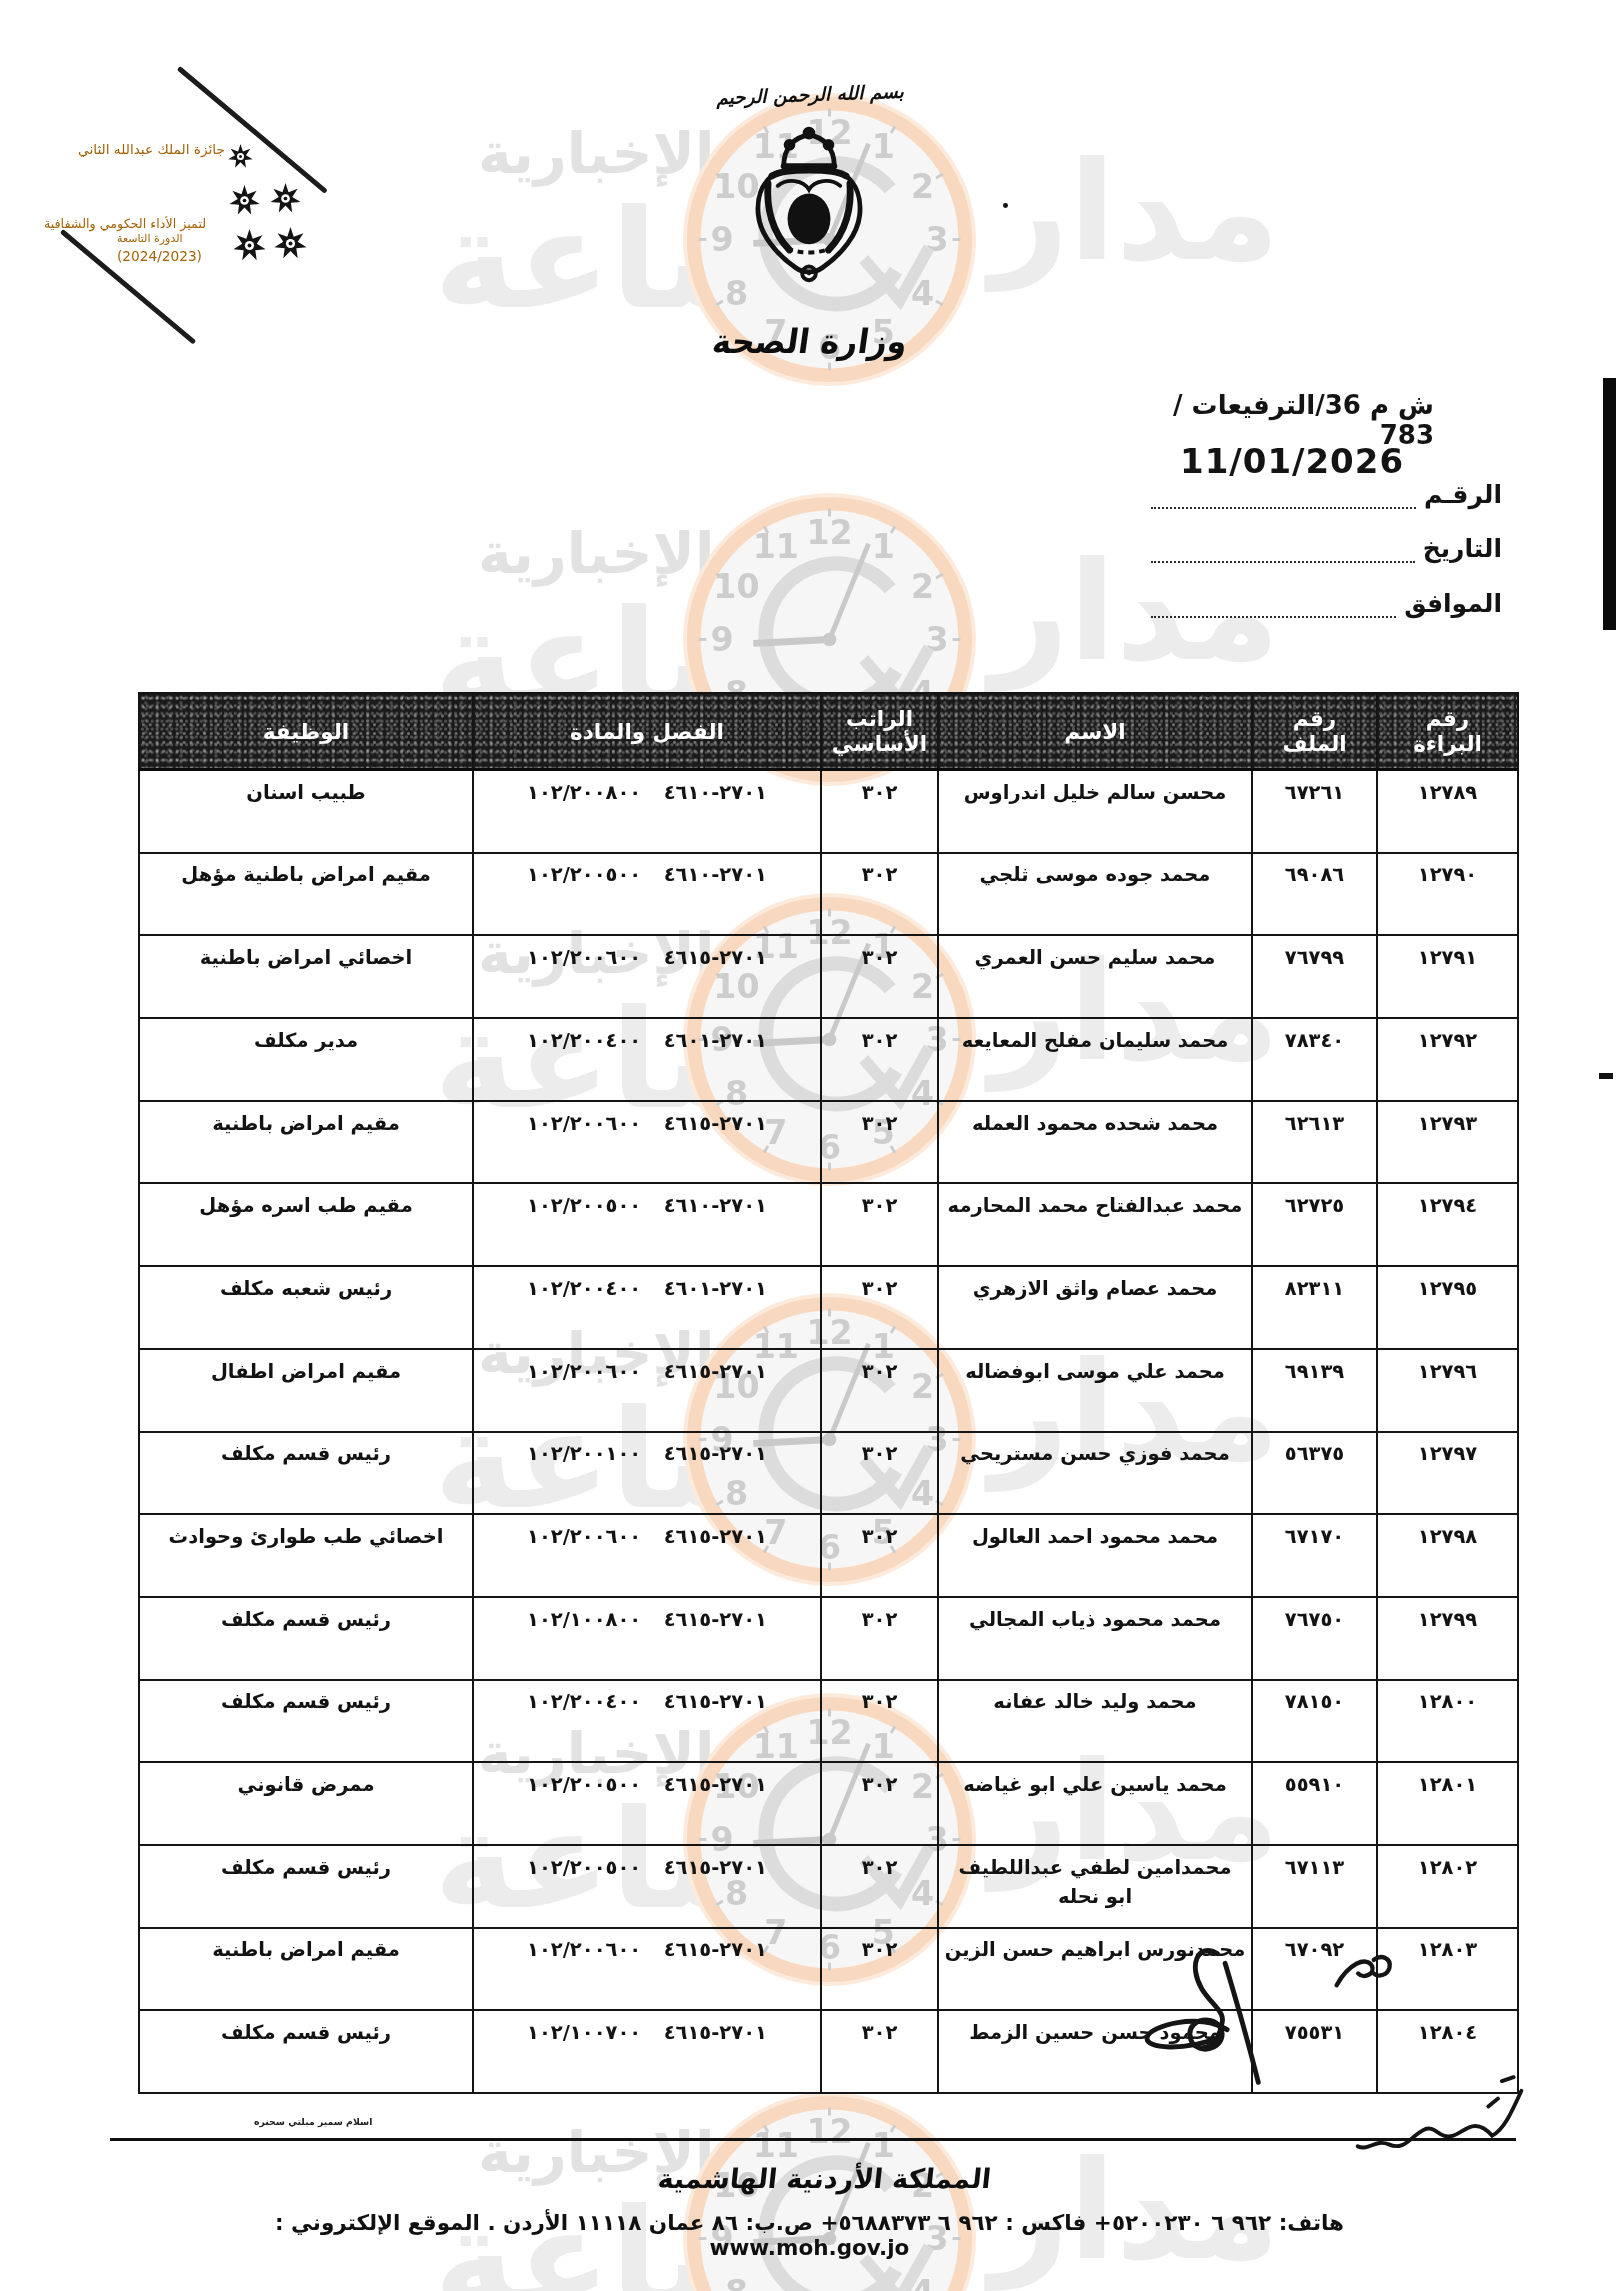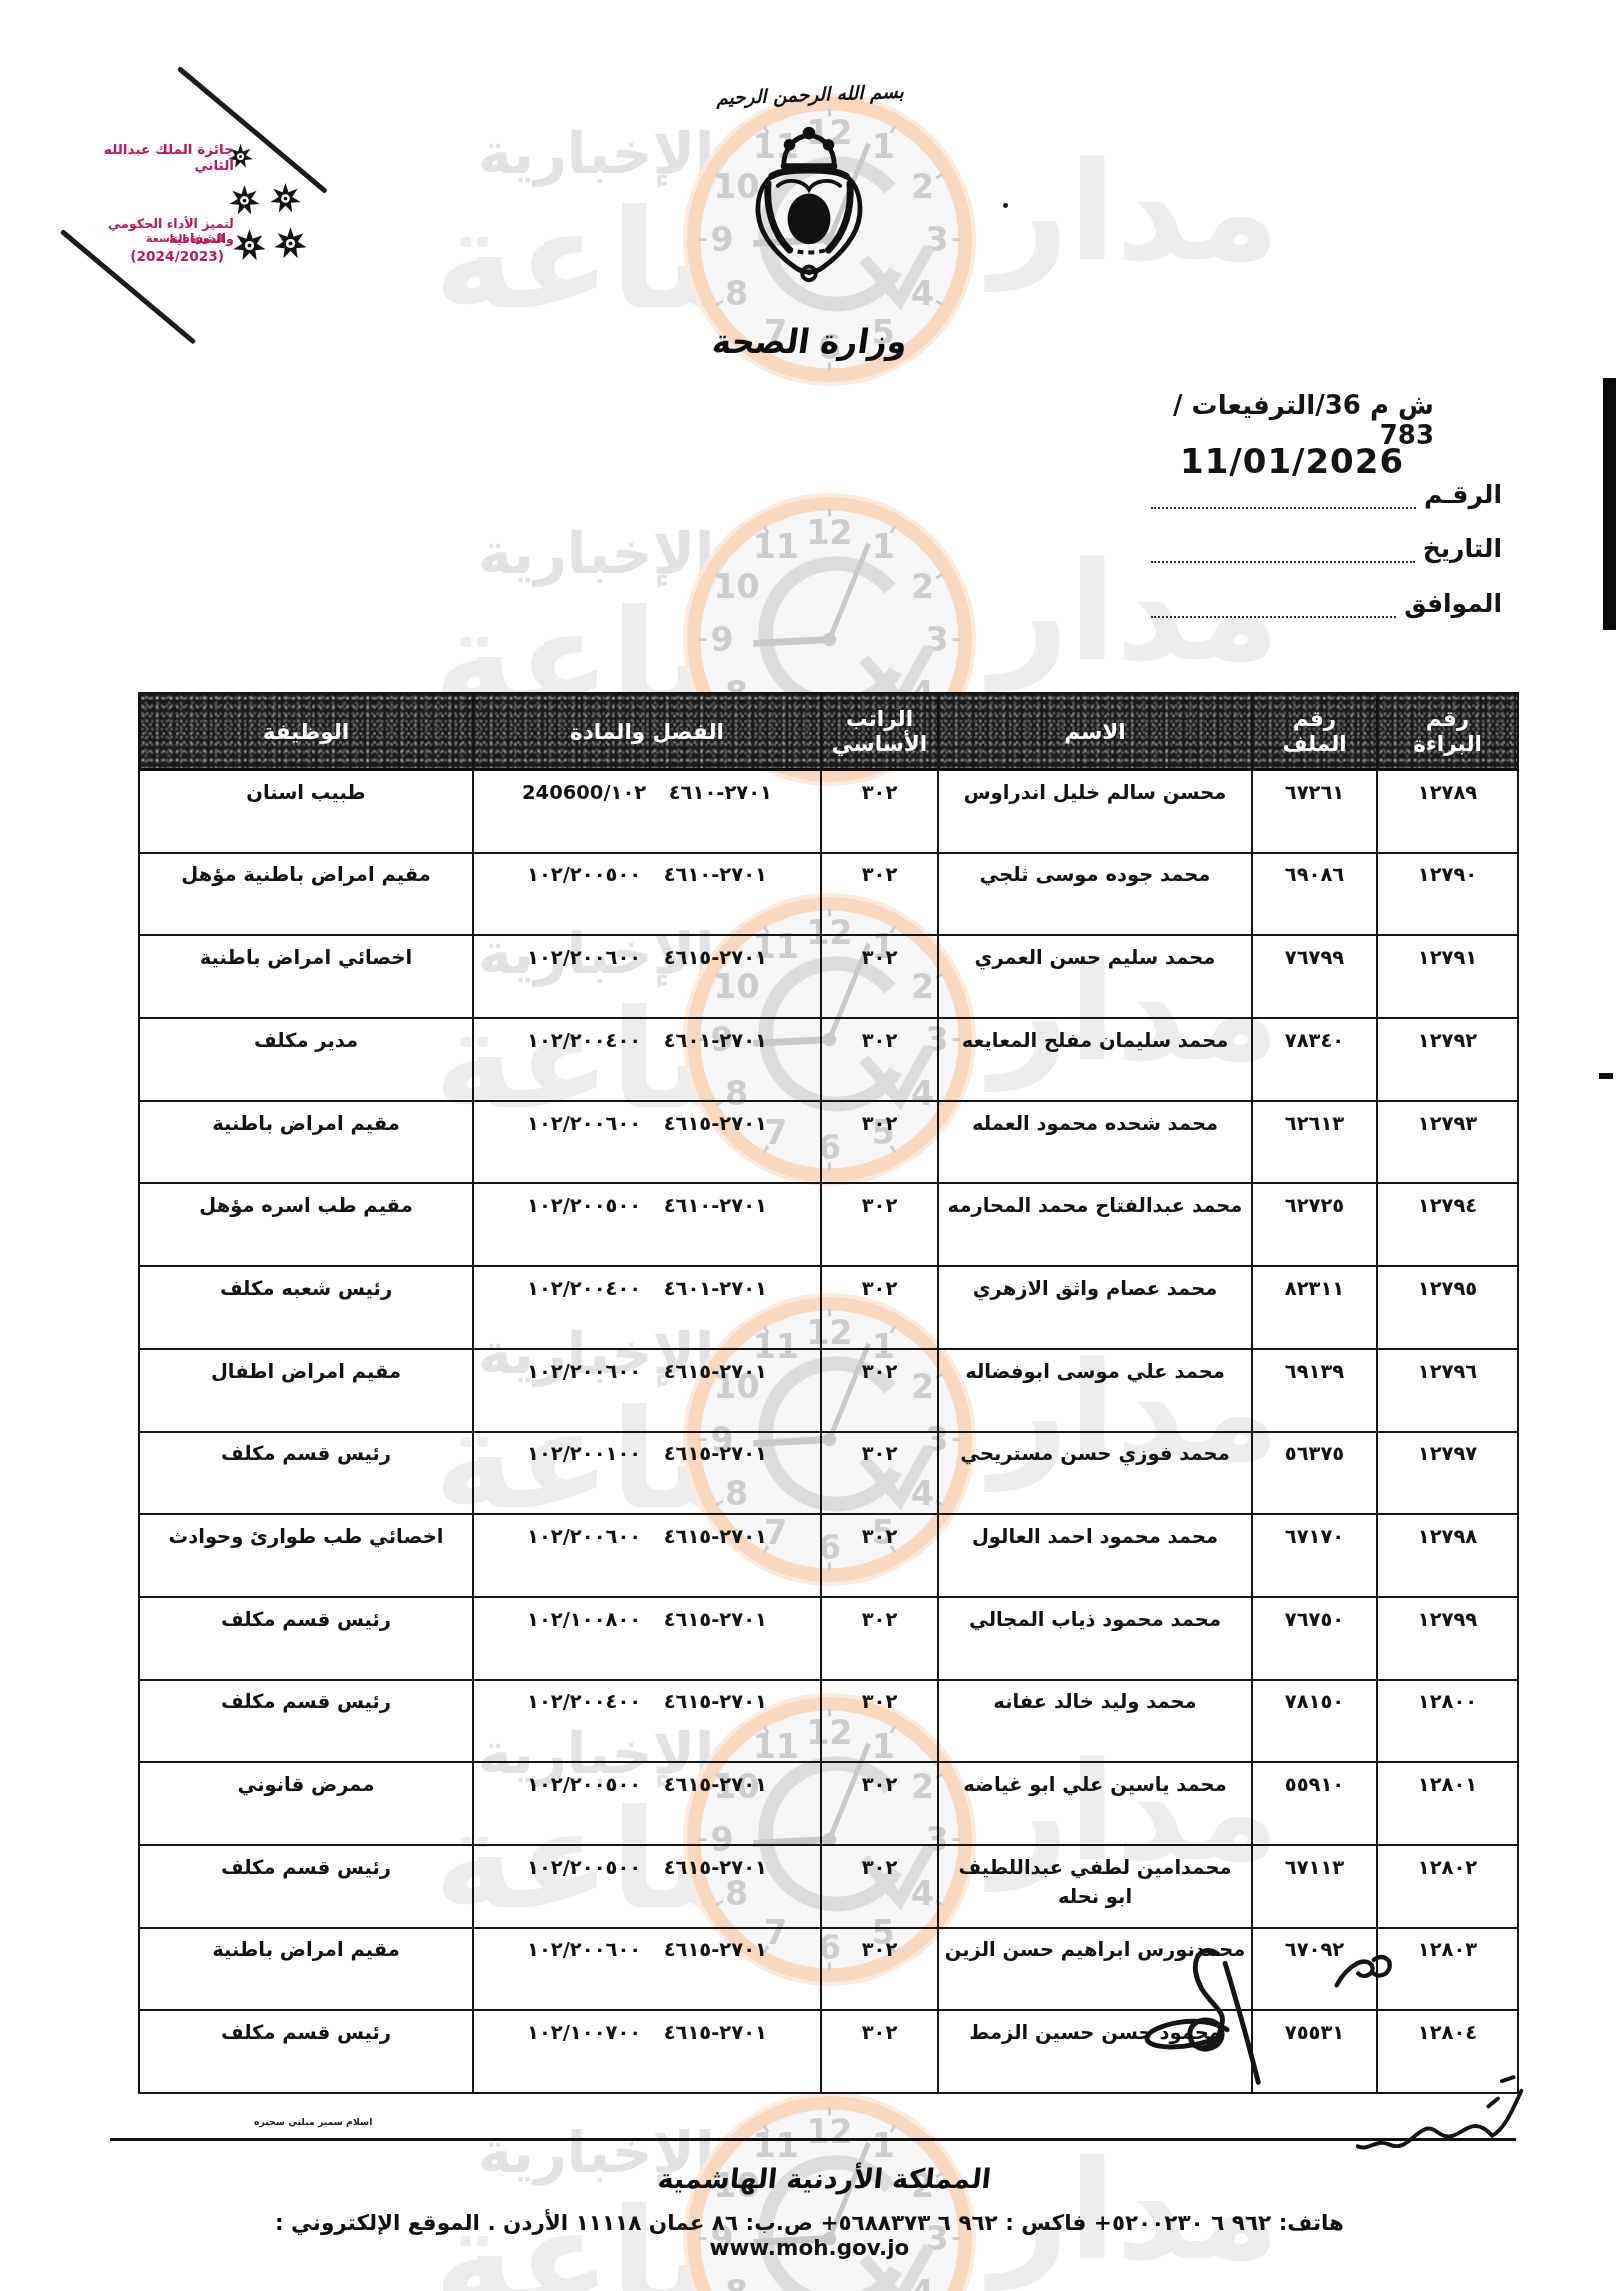--- a/index.html
+++ b/index.html
@@ -13,21 +13,21 @@
   .wm-ikhbariya{position:absolute;left:49px;top:86px;font-size:57px;font-weight:bold;color:#e2e2e2;}
   .wm-saa{position:absolute;left:4.9px;top:146px;font-size:137px;font-weight:bold;color:#ececec;}
   .wm-madar{position:absolute;left:561px;top:98px;font-size:137px;font-weight:bold;color:#ececec;}
   .wm-clock{position:absolute;left:254px;top:59px;width:293px;height:293px;}
   
   .stamp{position:absolute;left:39px;top:39px;width:419px;height:332px;}
   .scratch{position:absolute;background:#1c1c1c;height:4.9px;border-radius:2.9px;transform-origin:left top;}
   .scr-a{left:141px;top:27px;width:193px;transform:rotate(40deg);}
   .scr-b{left:24.4px;top:190px;width:174px;transform:rotate(40deg);}
   .stamp-star{position:absolute;}
-  .stamp-txt{position:absolute;direction:rtl;text-align:right;font-weight:bold;color:#be185d;}
+  .stamp-txt{position:absolute;direction:rtl;text-align:left;font-weight:normal;color:#a16207;}
   .st-1{left:39px;top:102px;width:156px;font-size:13.7px;}
   .st-2{left:4.9px;top:144px;width:190px;font-size:12.7px;margin-top:33px;}
   .st-3{left:78px;top:193px;width:107px;font-size:11px;}
   .st-4{left:78px;top:209px;width:107px;font-size:13.7px;direction:ltr;}
   
   .bismillah{position:absolute;left:683px;top:84px;width:254px;text-align:center;
     font-size:18.5px;font-weight:bold;font-style:italic;color:#101010;transform:rotate(-2deg);}
   .crest{position:absolute;left:733px;top:125px;}
   .ministry{position:absolute;left:683px;top:322px;width:254px;text-align:center;
     font-size:32px;font-weight:bold;color:#0d0d0d;transform:skewX(-8deg) scaleY(1.05);}
@@ -400,21 +400,21 @@
         <th>الفصل والمادة</th>
         <th>الوظيفة</th>
       </tr>
     </thead>
     <tbody>
         <tr>
           <td class="c-id">١٢٧٨٩</td>
           <td class="c-file">٦٧٢٦١</td>
           <td class="c-name">محسن سالم خليل اندراوس</td>
           <td class="c-salary">٣٠٢</td>
-          <td class="c-article">٢٧٠١-٤٦١٠ ١٠٢/240600</td>
+          <td class="c-article">٢٧٠١-٤٦١٠ ١٠٢/٢٠٠٨٠٠</td>
           <td class="c-job">طبيب اسنان</td>
         </tr>
         <tr>
           <td class="c-id">١٢٧٩٠</td>
           <td class="c-file">٦٩٠٨٦</td>
           <td class="c-name">محمد جوده موسى ثلجي</td>
           <td class="c-salary">٣٠٢</td>
           <td class="c-article">٢٧٠١-٤٦١٠ ١٠٢/٢٠٠٥٠٠</td>
           <td class="c-job">مقيم امراض باطنية مؤهل</td>
         </tr>

